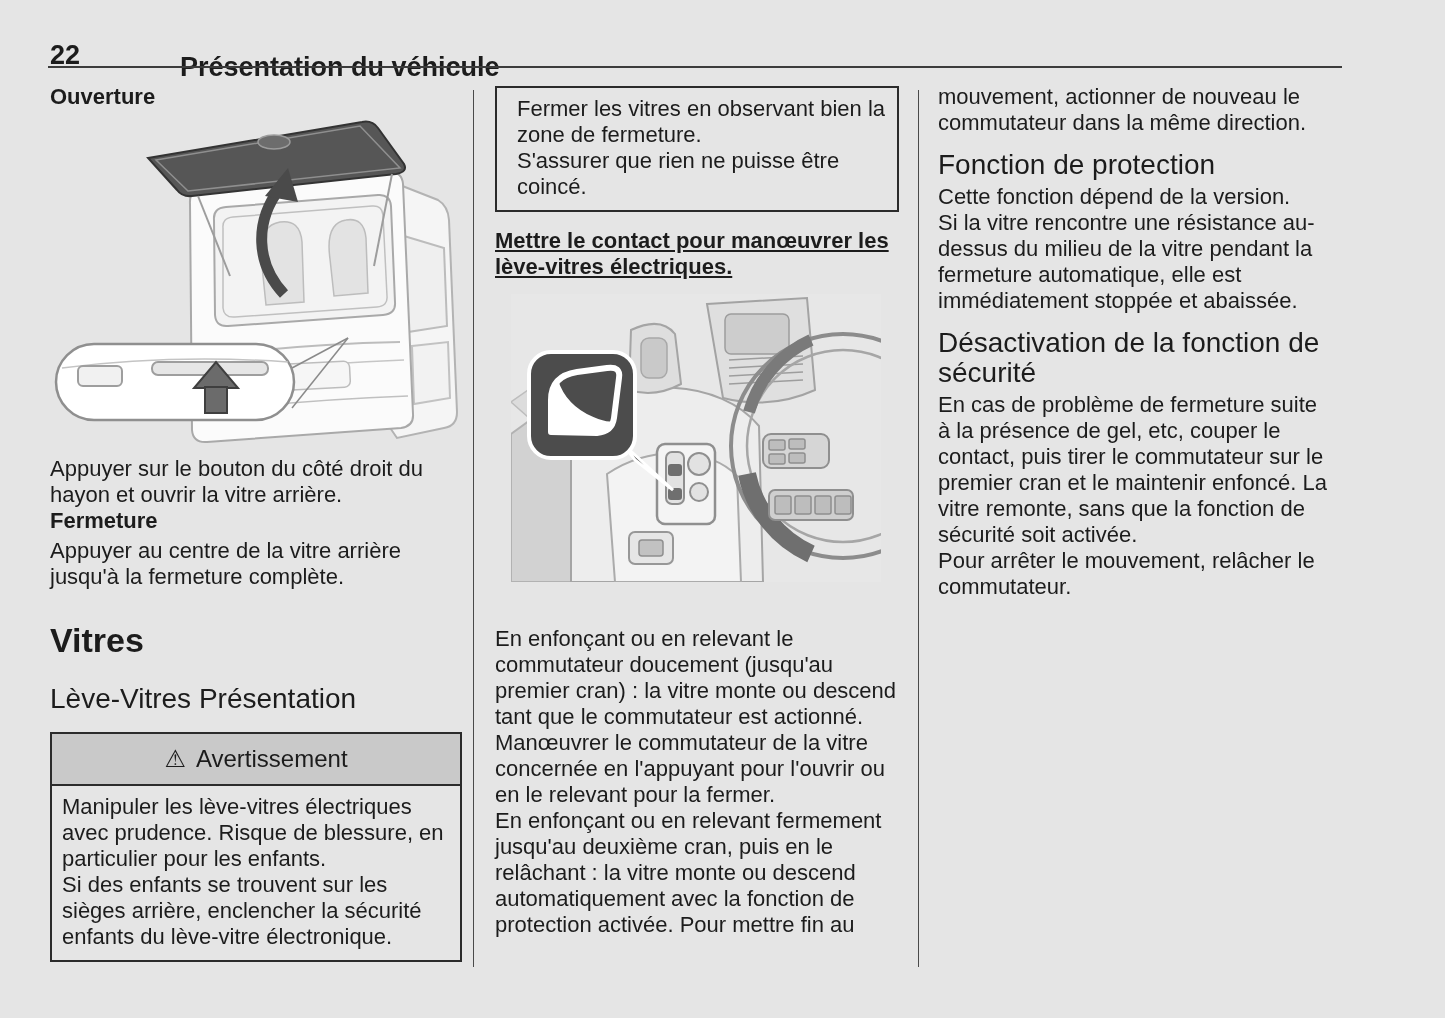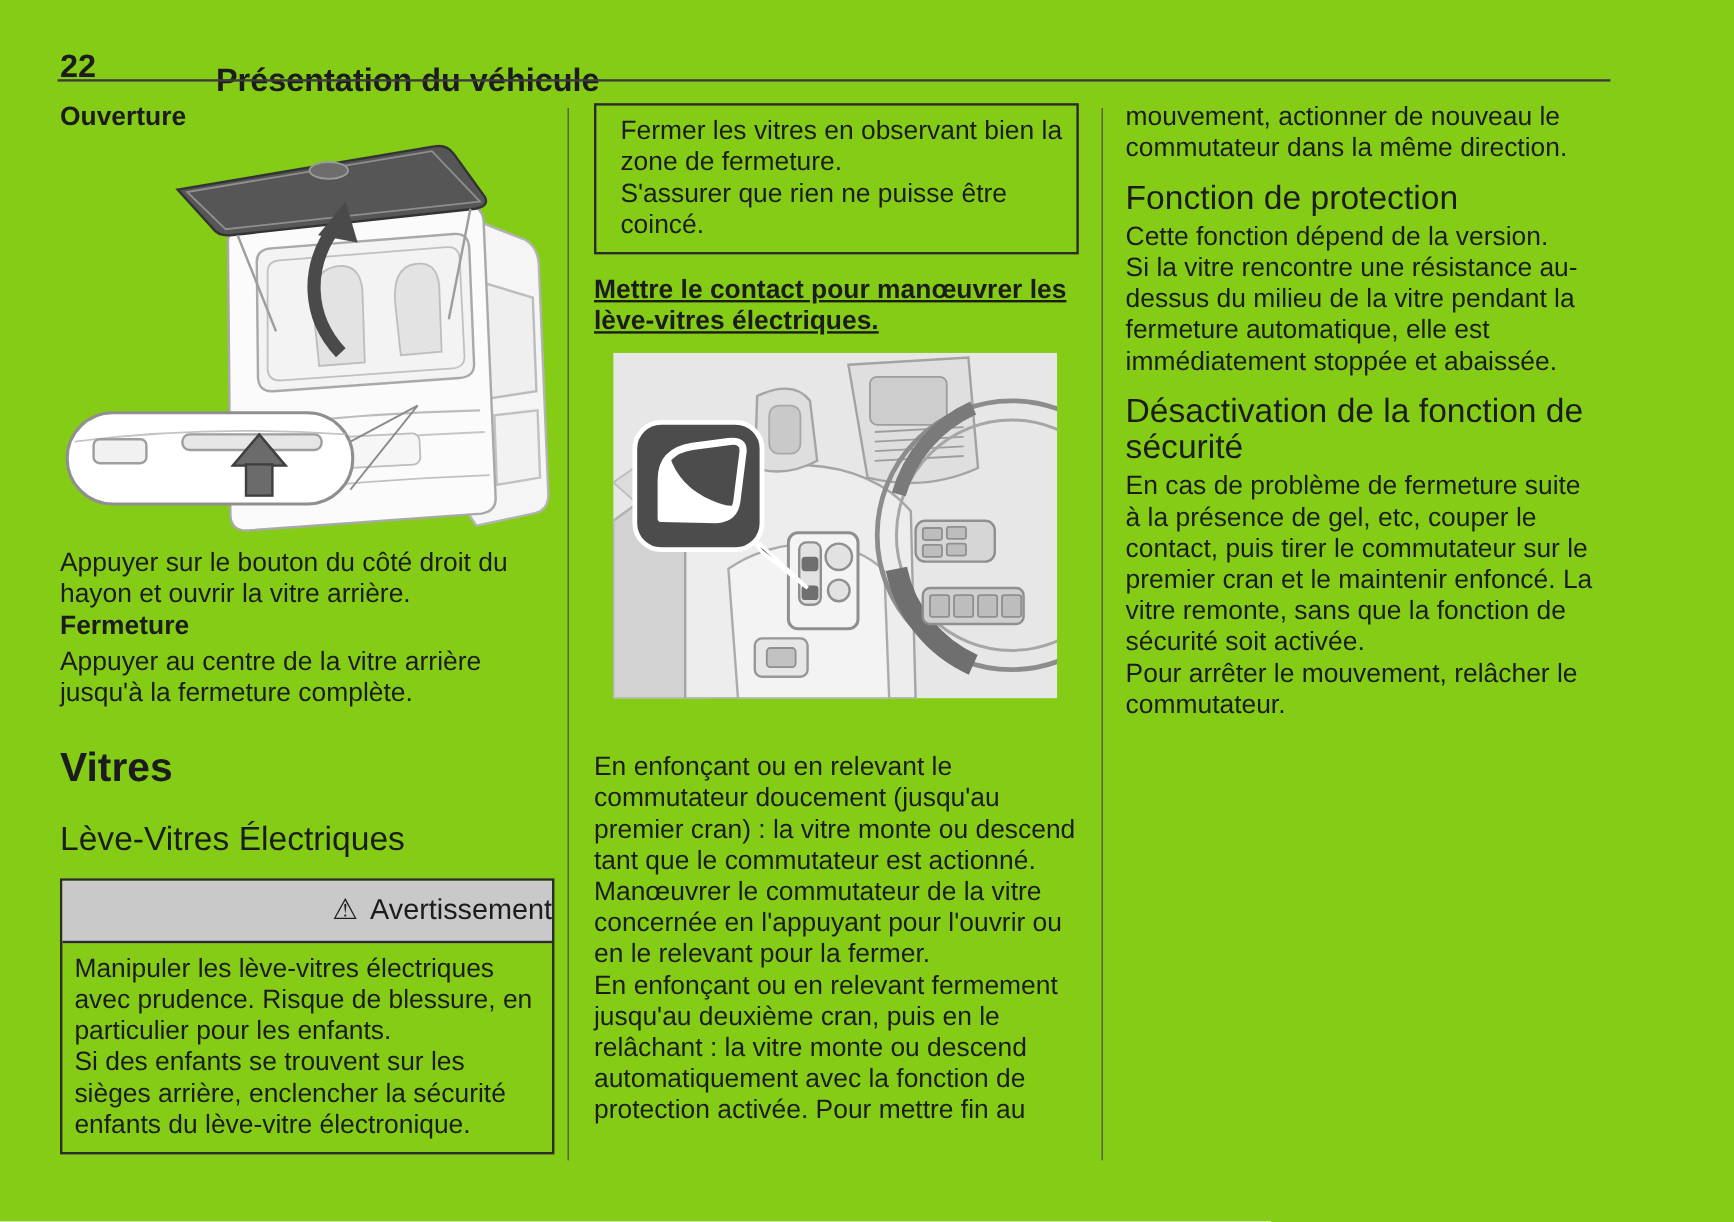--- a/index.html
+++ b/index.html
@@ -1,17 +1,17 @@
 <!DOCTYPE html>
 <html><head>
 <meta charset="utf-8">
 <style>
   html,body{margin:0;padding:0;background:#ffffff;}
   .page{
-    position:relative;width:1445px;height:1018px;background:#84cc16;
+    position:relative;width:1445px;height:1018px;background:#e5e5e5;
     font-family:"Liberation Sans",sans-serif;color:#1c1c1c;overflow:hidden;
   }
   
   .page-number{position:absolute;left:50px;top:40px;font-size:27px;font-weight:700;}
   .page-title{position:absolute;left:180px;top:52px;font-size:27px;font-weight:700;}
   .header-rule{position:absolute;left:48px;top:66px;width:1294px;height:2px;background:#3c3c3c;}
   
   .divider{position:absolute;top:90px;width:1px;height:877px;background:#4a4a4a;}
   .divider-1{left:473px;}
   .divider-2{left:918px;}
@@ -24,21 +24,21 @@
   .h-small{font-size:22px;font-weight:700;margin:0 0 4px 0;}
   .h-small.fermeture{margin-top:0;}
   .h-vitres{font-size:34px;font-weight:700;margin:30px 0 16px 0;line-height:40px;}
   .h-leve{font-size:28px;font-weight:400;margin:22px 0 0 0;line-height:34px;}
   .h-mid{font-size:28px;font-weight:400;line-height:30px;margin:14px 0 4px 0;}
   .bold-para{font-weight:700;margin-top:16px;text-decoration:underline;}
   
   .note-box{border:2px solid #2b2b2b;padding:8px 10px 10px 20px;margin-top:2px;}
   .warning-box{border:2px solid #2b2b2b;margin-top:16px;}
   .warning-header{
-    background:#c9c9c9;border-bottom:2px solid #2b2b2b;text-align:right;
+    background:#c9c9c9;border-bottom:2px solid #2b2b2b;text-align:center;
     font-size:24px;padding:12px 0;
   }
   .warning-header .tri{font-size:24px;margin-right:10px;}
   .warning-body{padding:8px 8px 10px 10px;}
   .illus{display:block;}
   .illus-1{margin:6px 0 10px 2px;}
   .illus-2{margin:14px 0 44px 16px;}
 </style>
 </head>
 <body>
@@ -96,21 +96,21 @@
         <polygon points="142,272 186,272 164,246" fill="#6b6b6b" stroke="#3f3f3f" stroke-width="2"></polygon>
         <rect x="153" y="271" width="22" height="26" fill="#6b6b6b" stroke="#3f3f3f" stroke-width="2"></rect>
       </g>
     </svg>
 
     <p class="para">Appuyer sur le bouton du côté droit du hayon et ouvrir la vitre arrière.</p>
     <div class="h-small fermeture">Fermeture</div>
     <p class="para">Appuyer au centre de la vitre arrière jusqu'à la fermeture complète.</p>
 
     <div class="h-vitres">Vitres</div>
-    <div class="h-leve">Lève-Vitres Électriques</div>
+    <div class="h-leve">Lève-Vitres Présentation</div>
 
     <div class="warning-box">
       <div class="warning-header">
         <span class="tri">⚠</span><span>Avertissement</span>
       </div>
       <div class="warning-body">
         <div class="para">Manipuler les lève-vitres électriques avec prudence. Risque de blessure, en particulier pour les enfants.</div>
         <div class="para">Si des enfants se trouvent sur les sièges arrière, enclencher la sécurité enfants du lève-vitre électronique.</div>
       </div>
     </div>

